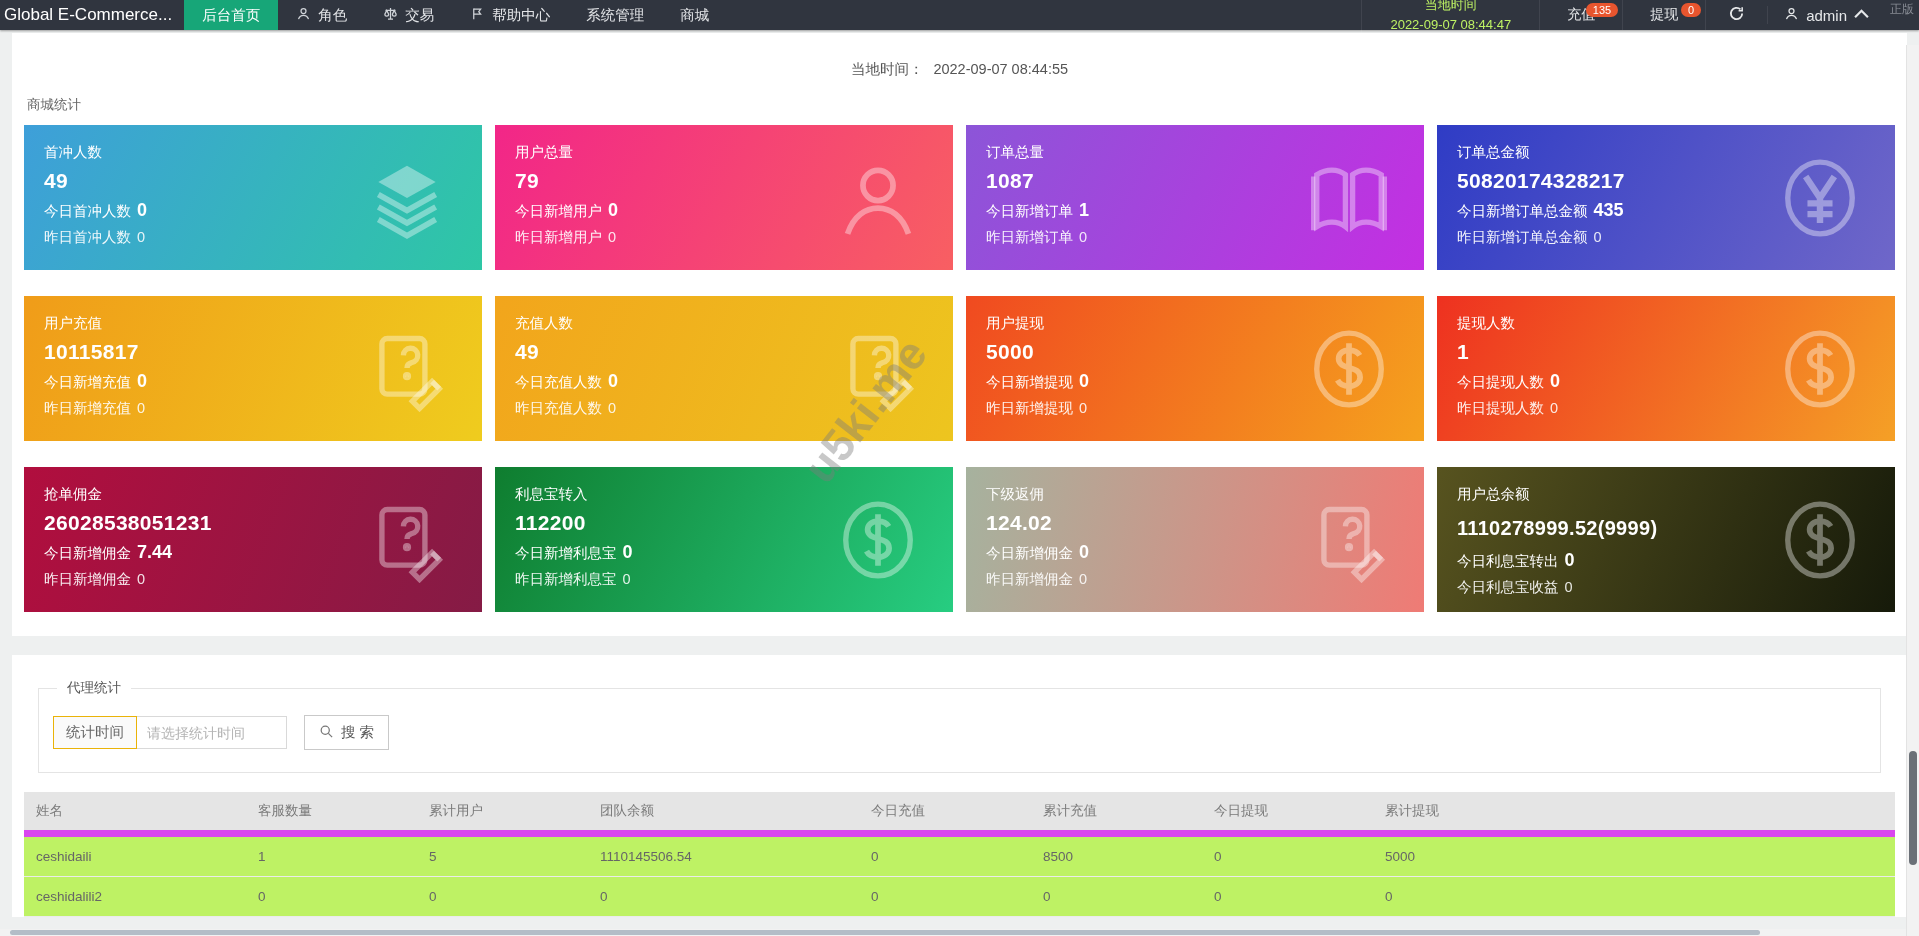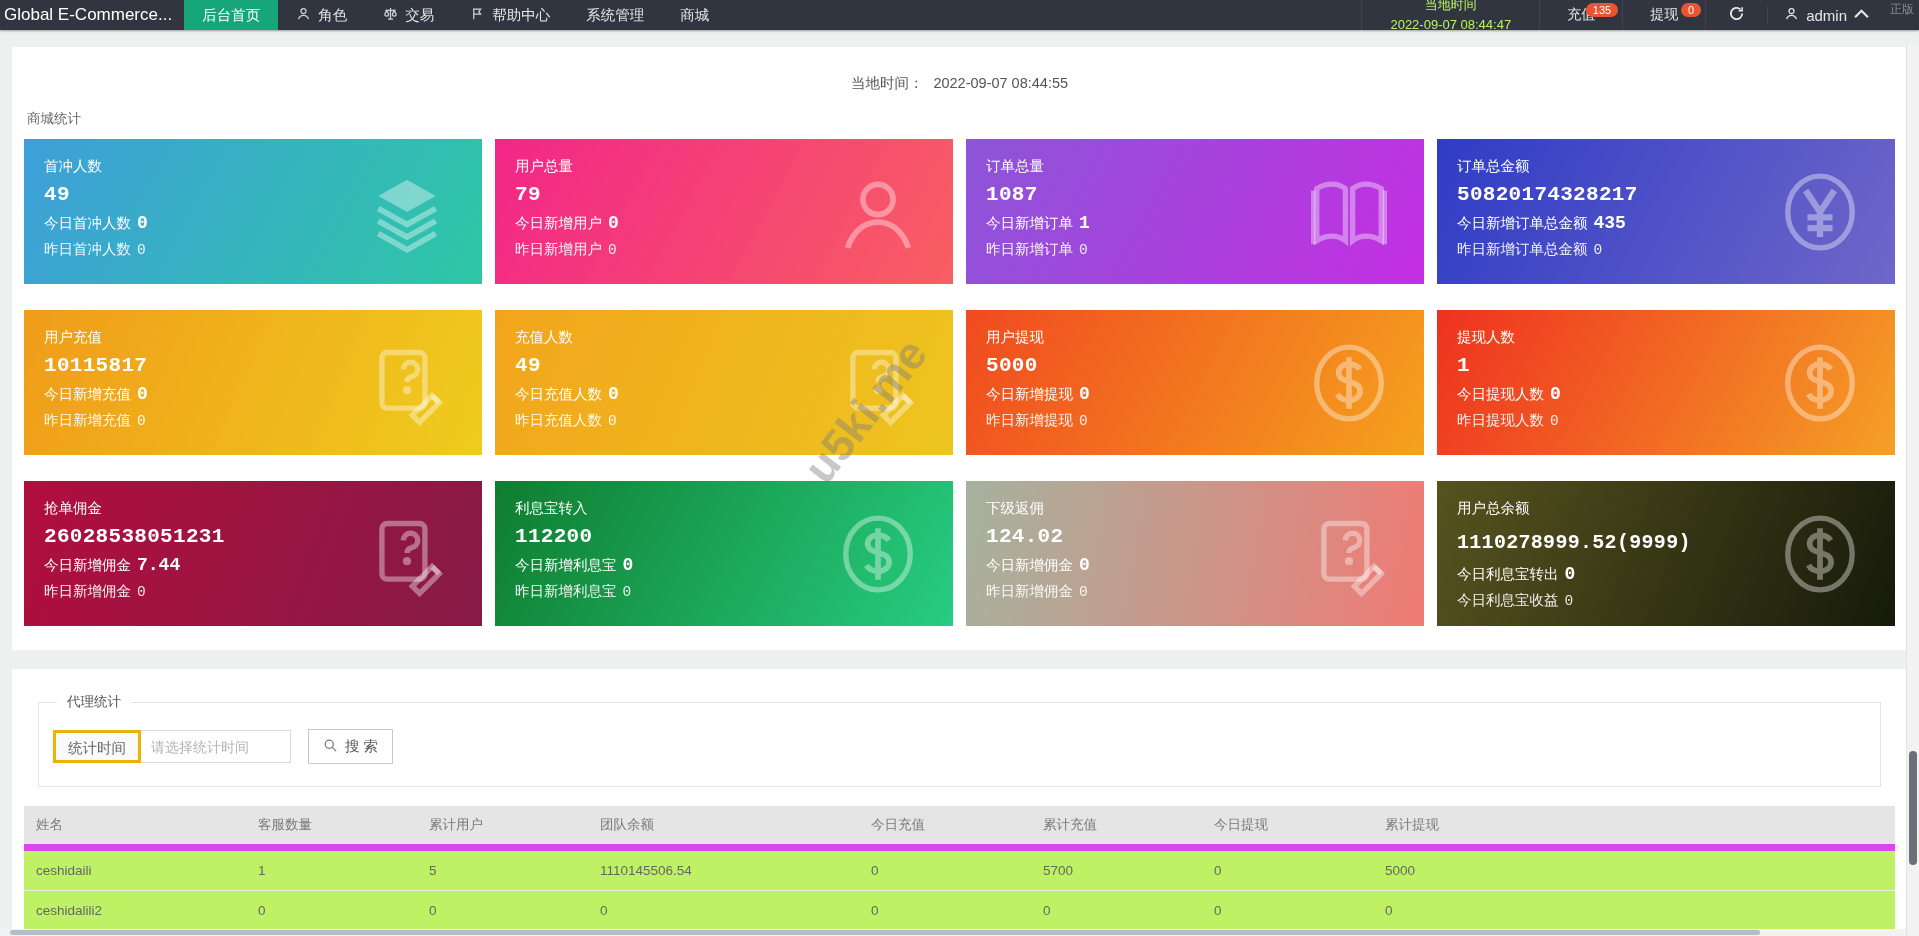--- a/index.html
+++ b/index.html
@@ -18,45 +18,45 @@
   .time-block { text-align:center; font-size:13px; line-height:1.55; padding:0 28px; color:#bef264; }
   .tb-btn { position:relative; padding:0 27px; font-size:14px; height:100%; display:flex; align-items:center; cursor:pointer; }
   .badge { position:absolute; top:3px; right:4px; background:#e8552e; color:#fff; font-size:11px; line-height:14px; padding:0 7px; border-radius:8px; }
   .tb-icon-btn { padding:0 22px; display:flex; align-items:center; height:100%; cursor:pointer; }
   .tb-user { display:flex; align-items:center; gap:7px; padding:0 50px 0 16px; font-size:15px; cursor:pointer; }
   .tb-user svg { width:15px; height:15px; }
   .corner-mark { position:absolute; top:1px; right:5px; font-size:12px; color:#878b93; }
 
   
   .panel { background:#fff; margin:0 12px; }
-  .panel1 { margin-top:17px; padding-bottom:24px; }
+  .panel1 { margin-top:3px; padding-bottom:24px; }
   .panel2 { margin-top:19px; padding:24px 12px 10px; height:262px; }
 
   .local-time { text-align:center; padding-top:27px; font-size:14.5px; color:#555; }
   .local-time .lbl { margin-right:10px; }
   .section-label { margin:17px 0 11px; padding-left:15px; font-size:13.5px; color:#666; }
 
   
-  .cards { display:grid; grid-template-columns:repeat(4,1fr); gap:26px 13px; padding:0 12px;font-family:Liberation Mono, monospace; }
+  .cards { display:grid; grid-template-columns:repeat(4,1fr); gap:26px 13px; padding:0 12px; }
   .card { height:145px; position:relative; color:#fff; padding:10px 20px; overflow:hidden; }
   .card-title { font-size:14.5px; margin-top:8px; font-weight:400; }
   .card-value { font-size:21px; font-weight:700; margin:7px 0 5px; letter-spacing:.3px; }
   .card-value.small { font-size:20px; margin:13px 0 10px; }
   .card-line { font-size:14.5px; margin-top:7px; }
   .card-line .bv { font-weight:700; font-size:18px; margin-left:6px; }
   .card-line.dim { opacity:.92; }
   .card-line.dim .nv { font-weight:400; margin-left:6px; opacity:.95; }
   .card-icon { position:absolute; right:32px; top:50%; transform:translateY(-50%); width:86px; height:86px; color:rgba(255,255,255,.38); }
   .card-icon svg { width:100%; height:100%; }
 
   
   .agent-fieldset { border:1px solid #e4e4e4; margin:0 14px; padding:12px 14px 22px; }
   .agent-fieldset legend { padding:0 10px; margin-left:4px; font-size:13.5px; color:#555; }
   .filter-row { display:flex; align-items:center; margin-top:6px; }
-  .addon { border:3px solid #eab308; background:#fafafa; color:#666; font-size:14.5px; height:33px; line-height:31px; padding:0 12px; }
+  .addon { border:1px solid #eab308; background:#fafafa; color:#666; font-size:14.5px; height:33px; line-height:31px; padding:0 12px; }
   .date-input { height:33px; border:1px solid #d9d9d9; border-left:none; width:150px; padding:0 10px; font-size:14px; color:#333; outline:none; }
   .date-input::placeholder { color:#b4b4b4; }
   .search-btn { margin-left:17px; height:35px; padding:0 14px; background:#fff; border:1px solid #c9c9c9; color:#555; font-size:14.5px; display:inline-flex; align-items:center; gap:7px; cursor:pointer; }
   .search-btn svg { width:15px; height:15px; stroke:#777; }
 
   
   table { width:100%; border-collapse:collapse; table-layout:fixed; margin-top:19px; font-size:13.5px; }
   thead th { background:#e5e5e5; font-weight:400; text-align:left; padding:10px 12px; color:#7a7a7a; border-bottom:7px solid #d946ef; }
   tbody td { padding:12px 12px; border-bottom:1px solid #ebebeb; color:#666; background:#bef264; }
 
@@ -321,21 +321,21 @@
           <th>累计提现</th>
         </tr>
       </thead>
     <tbody>
         <tr>
           <td>ceshidaili</td>
           <td>1</td>
           <td>5</td>
           <td>1110145506.54</td>
           <td>0</td>
-          <td>5700</td>
+          <td>8500</td>
           <td>0</td>
           <td>5000</td>
         </tr>
         <tr>
           <td>ceshidalili2</td>
           <td>0</td>
           <td>0</td>
           <td>0</td>
           <td>0</td>
           <td>0</td>

